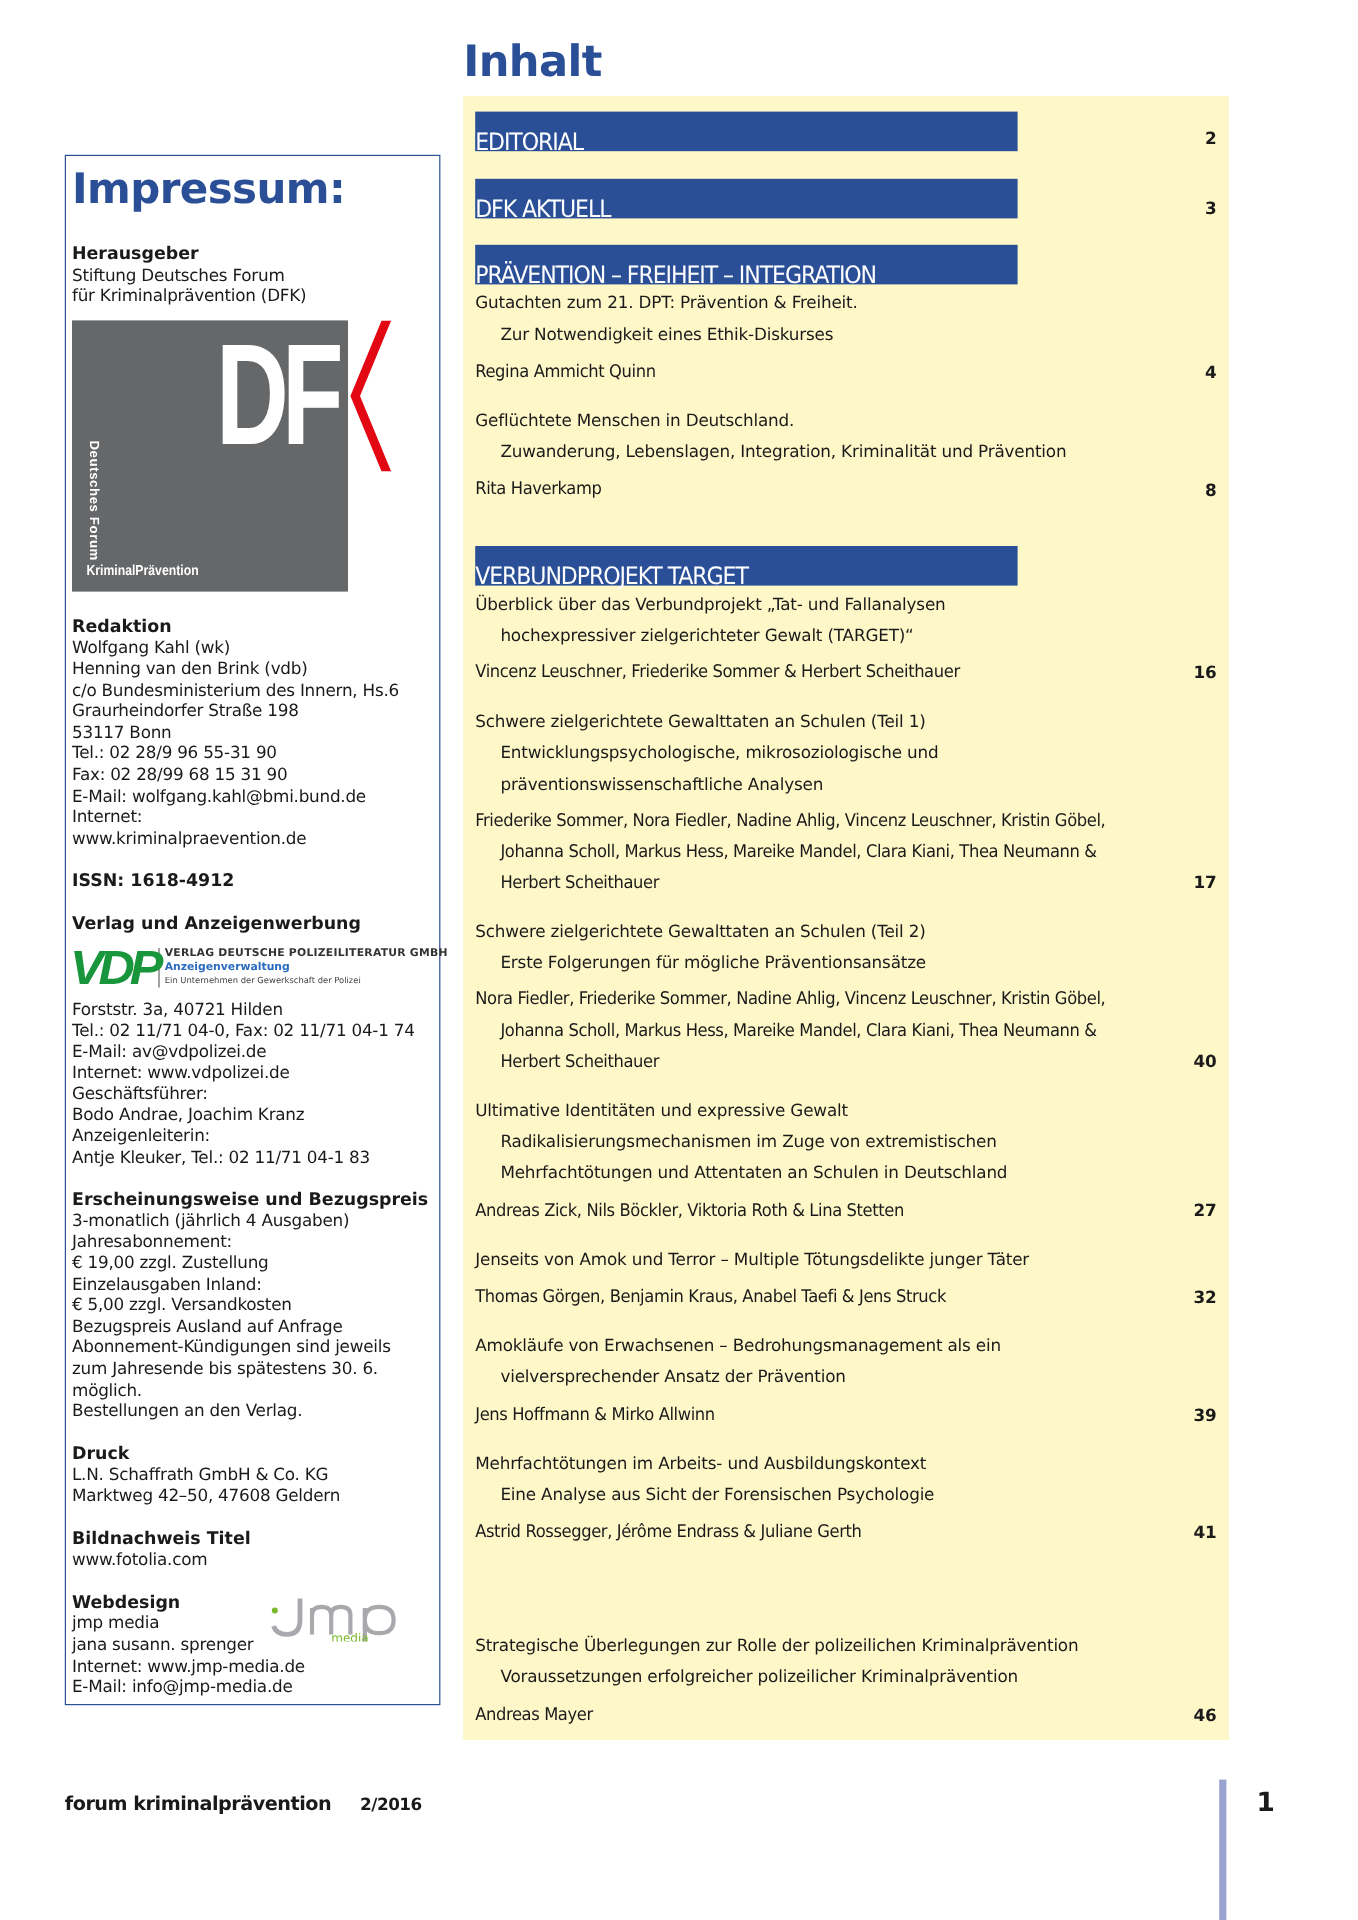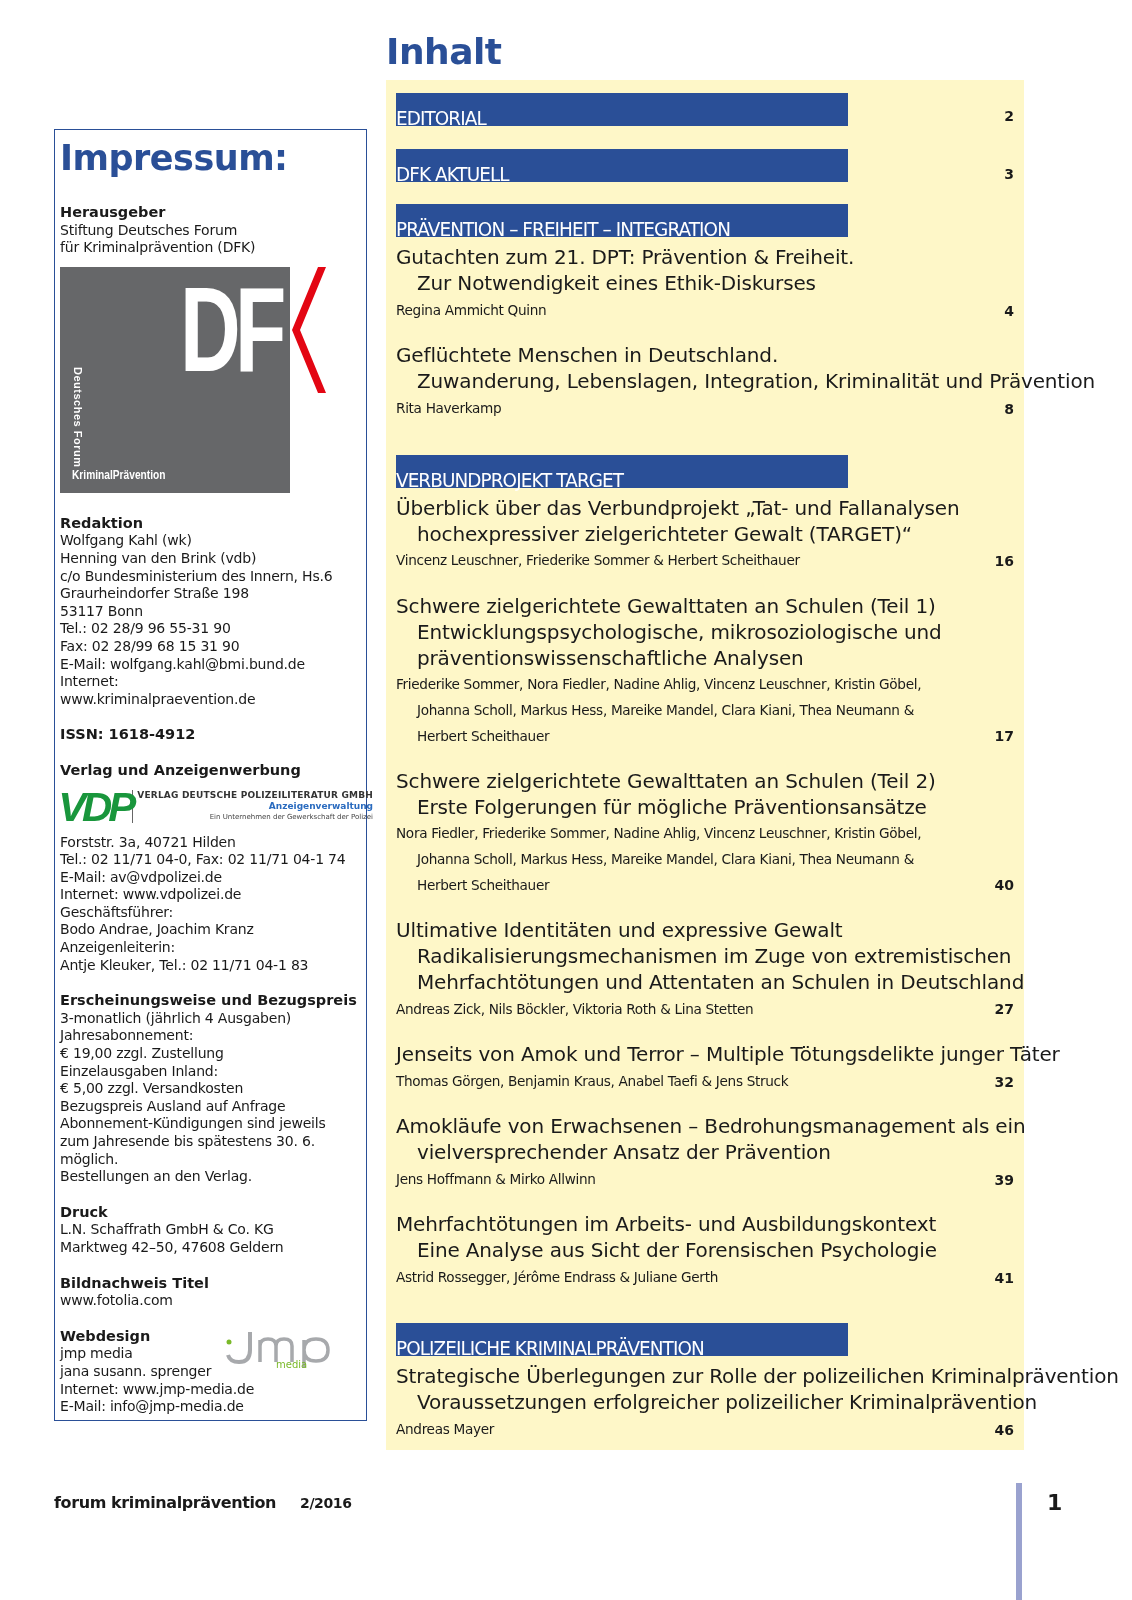--- a/index.html
+++ b/index.html
@@ -34,21 +34,21 @@
   .dfk-logo .vert-text {
     position: absolute; left: 8px; top: 100px; color: #fff; font-weight: bold; font-size: 11px;
     font-family: "Liberation Sans", sans-serif;
     writing-mode: vertical-rl; letter-spacing: 0.5px;
   }
   .dfk-logo .bottom-text {
     position: absolute; left: 12px; bottom: 8px; color: #fff; font-weight: bold; font-size: 12px;
     font-family: "Liberation Sans", sans-serif; transform: scaleX(0.85); transform-origin: left;
   }
 
-  .vdp-logo { display: flex; align-items: center; margin: 6px 0 6px 0; height: 42px; text-align: right; }
+  .vdp-logo { display: flex; align-items: center; margin: 6px 0 6px 0; height: 42px; }
   .vdp-mark {
     font-family: "Liberation Sans", sans-serif; font-weight: bold; font-style: italic; color: #19963c;
     font-size: 40px; letter-spacing: -4px; width: 82px; line-height: 40px; transform: scaleX(1.05);
   }
   .vdp-text { border-left: 1px solid #666; padding-left: 4px; margin-left: 2px; line-height: 11px; }
   .vdp-text .v1 { font-size: 9px; font-weight: bold; color: #333; letter-spacing: 0.2px; white-space: nowrap; }
   .vdp-text .v2 { font-size: 9px; font-weight: bold; color: #2a6bbf; }
   .vdp-text .v3 { font-size: 7px; color: #444; white-space: nowrap; }
 
   .webdesign-wrap { position: relative; }
@@ -71,21 +71,21 @@
   .band span {
     position: absolute; left: 0; bottom: -3px; color: #fff; font-family: "DejaVu Sans", sans-serif;
     font-size: 20px; line-height: 22px; letter-spacing: -1px; white-space: nowrap;
     transform: scaleX(0.92); transform-origin: left bottom;
   }
   .pg {
     position: absolute; right: 10px; font-family: "DejaVu Sans", sans-serif; font-size: 14px; color: #1a1a1a; font-weight: bold;
   }
   .t {
     position: absolute; left: 10px; white-space: nowrap; font-family: "DejaVu Sans", sans-serif;
-    font-size: 20px; color: #1a1a1a; letter-spacing: -0.15px;
+    font-size: 14px; color: #1a1a1a; letter-spacing: -0.15px;
   }
   .t.ind { left: 31px; }
   .t.au { font-size: 14.5px; letter-spacing: -0.35px; transform: scaleX(0.94); transform-origin: left; }
 
   
   .footer-left {
     position: absolute; left: 54px; top: 1493px; font-family: "DejaVu Sans", sans-serif; font-weight: bold;
     font-size: 16px; letter-spacing: -0.4px; color: #1a1a1a;
   }
   .footer-left .issue { margin-left: 24px; font-size: 14px; }
@@ -257,23 +257,20 @@
   <div class="t" style="top:1034px">Amokläufe von Erwachsenen – Bedrohungsmanagement als ein</div>
   <div class="t ind" style="top:1060px">vielversprechender Ansatz der Prävention</div>
   <div class="t au" style="top:1091px">Jens Hoffmann &amp; Mirko Allwinn</div>
   <div class="pg" style="top:1092px">39</div>
 
   <div class="t" style="top:1132px">Mehrfachtötungen im Arbeits- und Ausbildungskontext</div>
   <div class="t ind" style="top:1158px">Eine Analyse aus Sicht der Forensischen Psychologie</div>
   <div class="t au" style="top:1189px">Astrid Rossegger, Jérôme Endrass &amp; Juliane Gerth</div>
   <div class="pg" style="top:1190px">41</div>
 
-  <div class="band" style="top:1243px">
-    <span>POLIZEILICHE KRIMINALPRÄVENTION</span>
-  </div>
 
   <div class="t" style="top:1284px">Strategische Überlegungen zur Rolle der polizeilichen Kriminalprävention</div>
   <div class="t ind" style="top:1310px">Voraussetzungen erfolgreicher polizeilicher Kriminalprävention</div>
   <div class="t au" style="top:1341px">Andreas Mayer</div>
   <div class="pg" style="top:1342px">46</div>
 </section>
 
 <div class="footer-left">
   <span>forum kriminalprävention</span><span class="issue">2/2016</span>
 </div>

